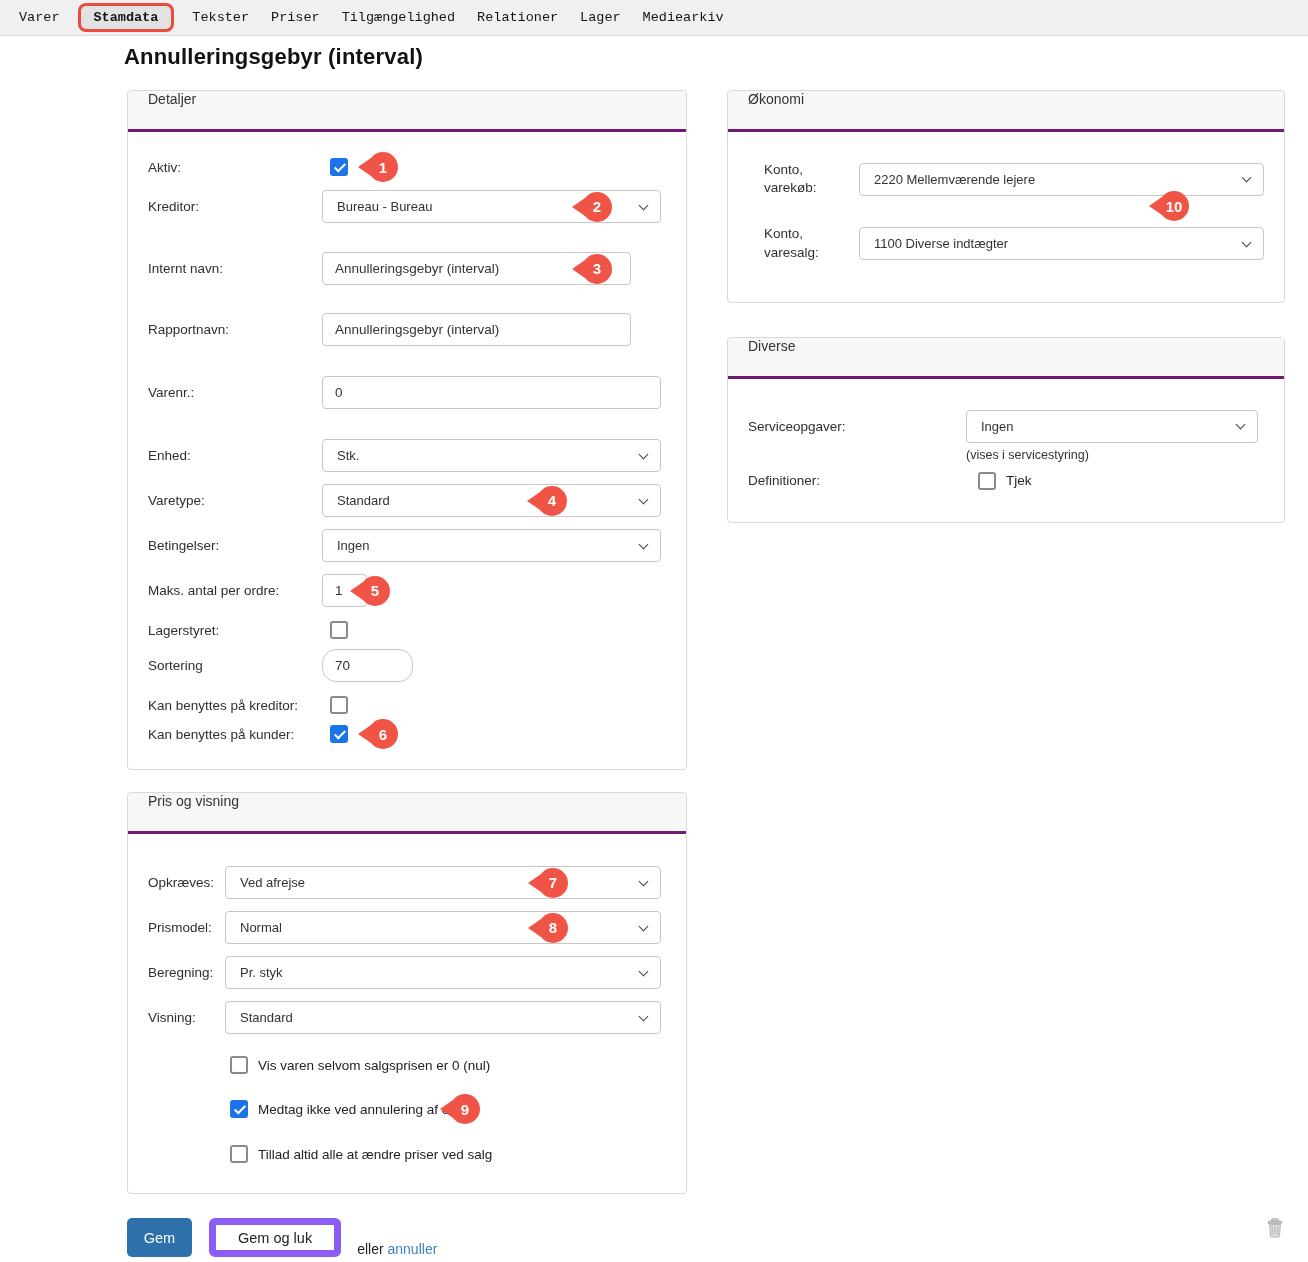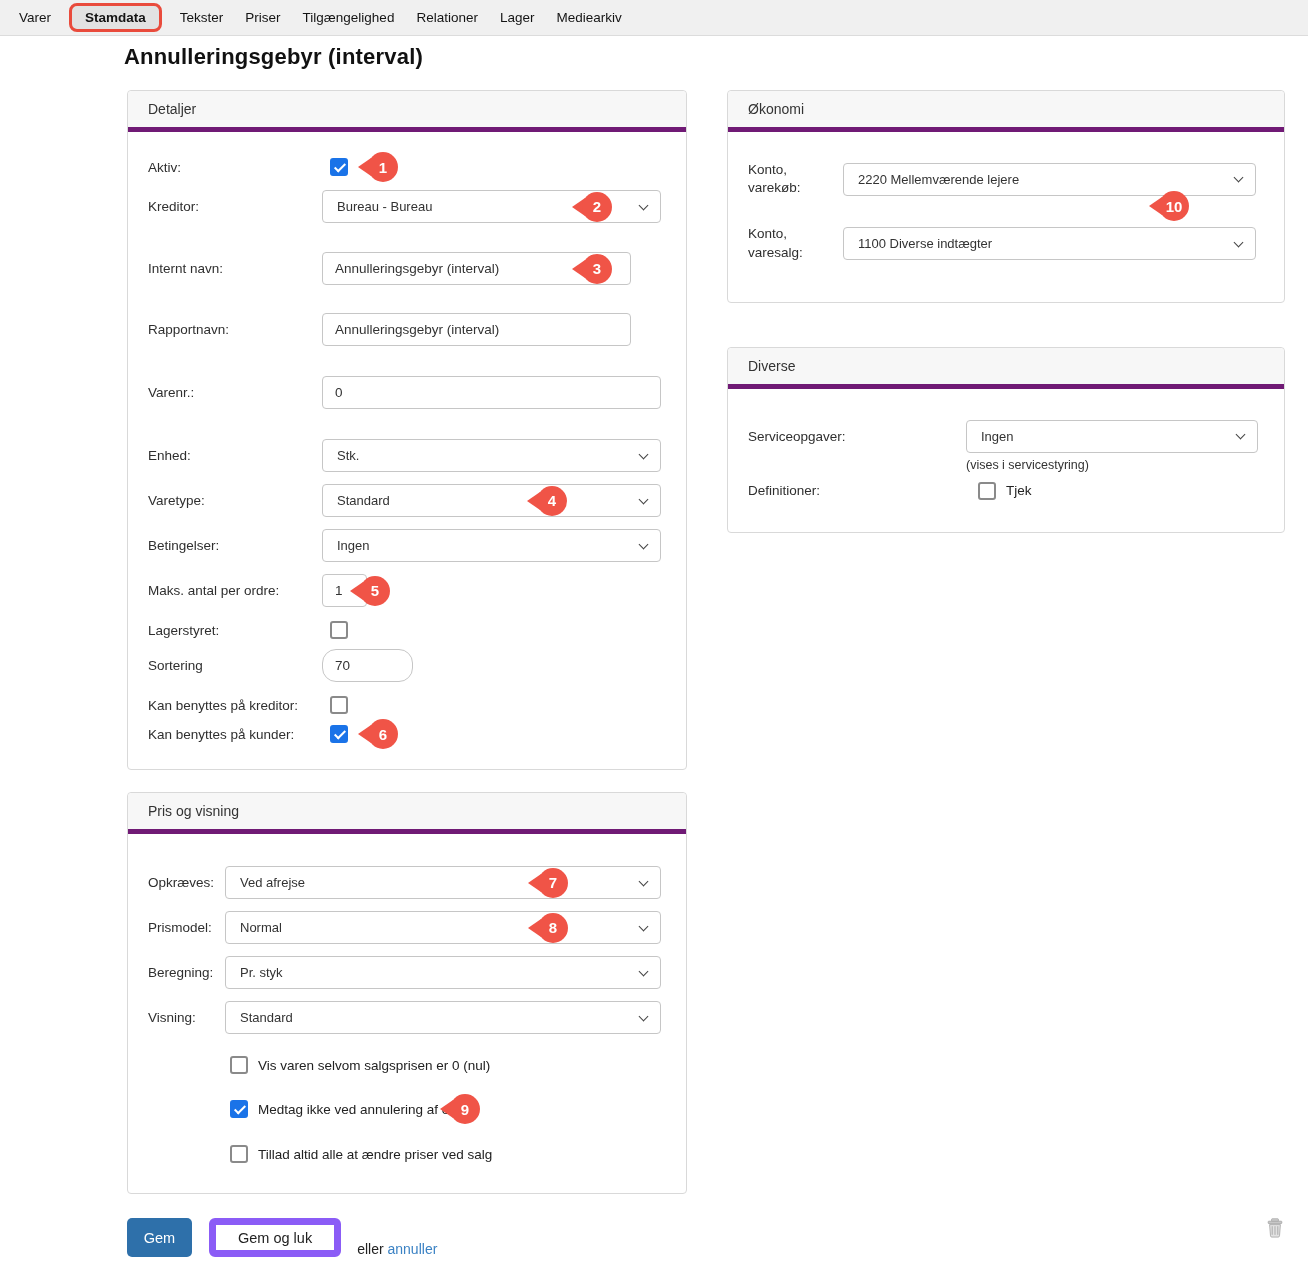--- a/index.html
+++ b/index.html
@@ -16,47 +16,47 @@
   body{
     font-family:"Liberation Sans","DejaVu Sans",sans-serif;
     width:1308px;height:1262px;position:relative;color:#2b2b2b;overflow:hidden;
   }
   
   .navbar{
     height:36px;background:#f0f0f0;border-bottom:1px solid #dcdcdc;
     display:flex;align-items:center;padding-left:8px;
   }
   .tab{
-    font-size:13.5px;color:#141414;padding:0 11px;cursor:default;white-space:nowrap;
+    font-size:13.5px;color:#141414;padding:0 11px;cursor:default;white-space:nowrap;font-family:Liberation Mono, monospace;
   }
   .tab.active{
     background:#e2e2e2;border:3px solid var(--outline-red);border-radius:8px;
     padding:4px 13px;margin:0 7px;font-weight:700;
   }
   
   .page-title{
     position:absolute;left:124px;top:44px;font-size:22px;font-weight:700;color:#111;
     letter-spacing:.2px;
   }
   
   .col-left{position:absolute;left:127px;top:90px;width:560px;}
   .col-right{position:absolute;left:727px;top:90px;width:558px;}
   
   .panel{border:1px solid var(--panel-border);border-radius:4px;background:#fff;}
   .panel-h{
-    background:#f7f7f7;border-bottom:5px solid #701a75;border-radius:4px 4px 0 0;
-    height:41px;display:flex;align-items:center;padding:0 20px;font-size:14px;color:#333;
+    background:#f7f7f7;border-bottom:3px solid #701a75;border-radius:4px 4px 0 0;
+    height:41px;display:flex;align-items:flex-start;padding:0 20px;font-size:14px;color:#333;
   }
   .panel-b{padding:26px 20px;}
   
   .row{display:flex;align-items:center;position:relative;}
   .lbl{font-size:13.5px;color:#2f2f2f;flex:none;}
   .det .lbl{width:174px;}
   .pris .lbl{width:77px;}
-  .oko .lbl{width:95px;line-height:1.35;}
+  .oko .lbl{width:95px;line-height:1.35;margin-left:16px;}
   .div .lbl{width:218px;}
   
   .txt{
     height:33px;border:1px solid var(--border);border-radius:4px;padding:0 12px;
     font-family:inherit;font-size:13.5px;color:#333;outline:none;background:#fff;
   }
   .select{
     position:relative;height:33px;border:1px solid var(--border);border-radius:4px;
     background:#fff;display:flex;align-items:center;padding:0 28px 0 14px;
     font-size:13px;color:#333;cursor:default;
@@ -317,21 +317,21 @@
       <div class="row">
         <span class="lbl">Konto, varesalg:</span>
         <div class="select" style="width:413px">
           <span>1100 Diverse indtægter</span>
           <span class="chev"></span>
         </div>
       </div>
     </div>
   </section>
 
-  <section class="panel div" style="margin-top:44px">
+  <section class="panel div" style="margin-top:34px">
     <div class="panel-h">
       <span>Diverse</span>
     </div>
     <div class="panel-b" style="padding:31px 20px 32px">
       <div class="row mb10" style="align-items:flex-start">
         <span class="lbl" style="line-height:33px">Serviceopgaver:</span>
         <div>
           <div class="select" style="width:292px">
             <span>Ingen</span>
             <span class="chev"></span>

